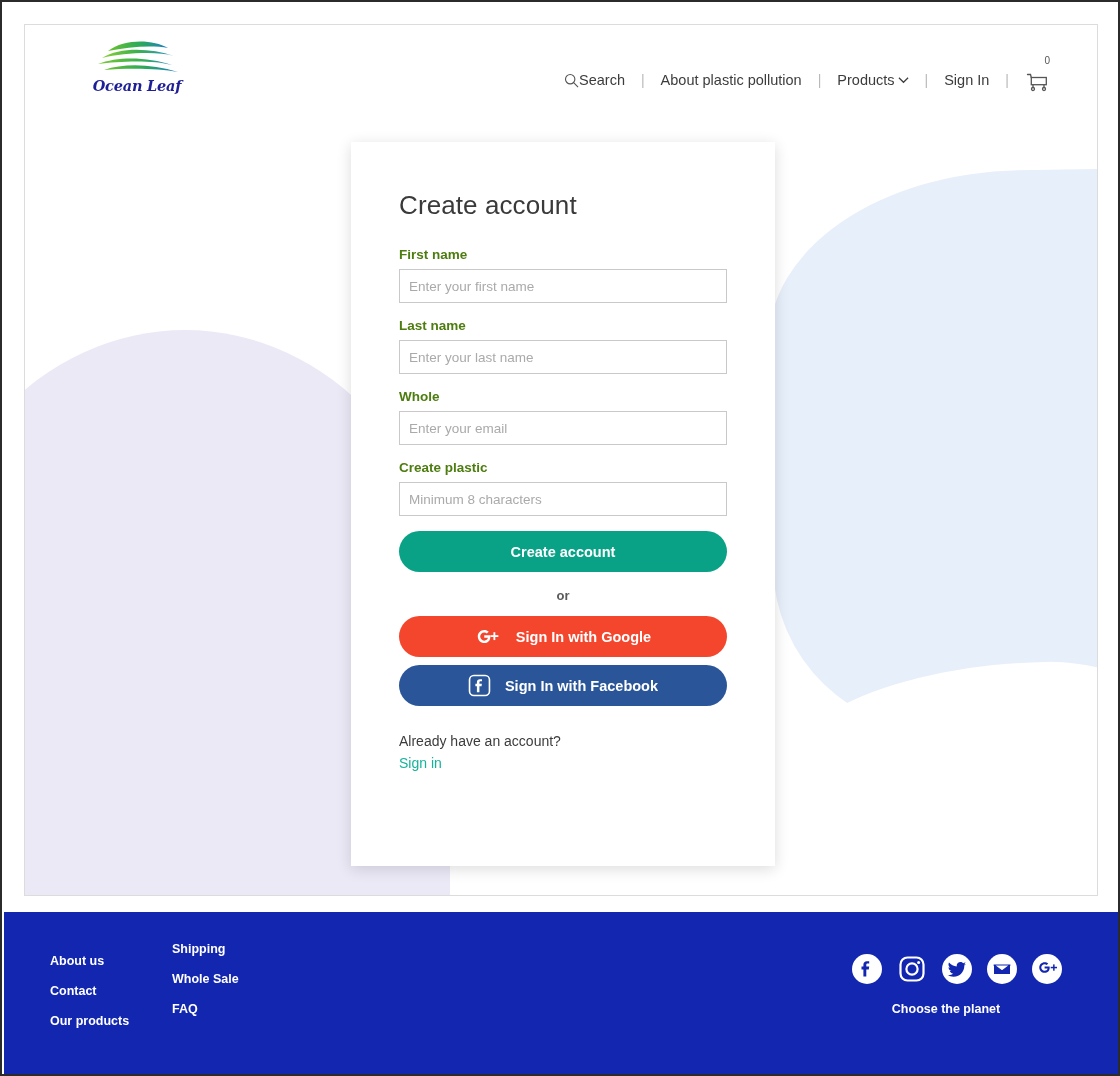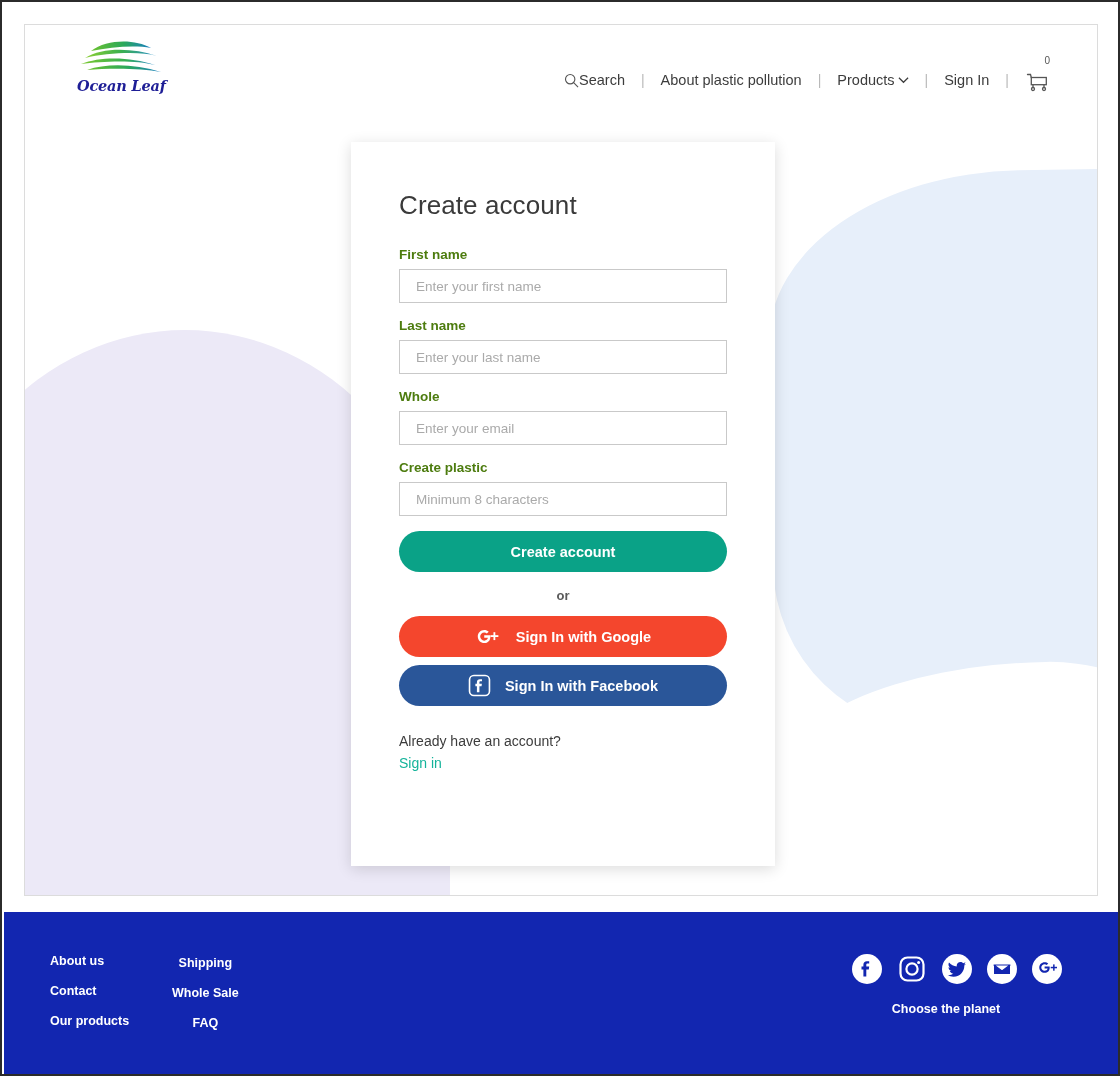--- a/index.html
+++ b/index.html
@@ -60,20 +60,21 @@
     width: 100%; height: 108px;
     z-index: 5;
     display: flex;
     align-items: center;
   }
   .logo-wrap {
     position: absolute;
     left: 52px; top: 14px;
     width: 120px; height: 70px;
     display: flex; flex-direction: column;
+    align-items: center;
   }
   .logo-mark { width: 86px; height: 40px; display: block; }
   .logo-text {
     font-family: "DejaVu Serif", serif;
     font-style: italic; font-weight: bold;
     font-size: 14.5px; color: #1e1e96;
     letter-spacing: -0.2px;
     margin-top: -2px;
   }
 
@@ -126,21 +127,21 @@
     display: block;
     font-size: 13.5px; font-weight: bold; color: #4d7c0f;
     margin-bottom: 7px;
   }
   .field-input {
     width: 100%; height: 34px;
     border: 1px solid #c9c9c9;
     background: #fff;
     font-family: "Liberation Sans", sans-serif;
     font-size: 13.5px; color: #701a75;
-    padding: 0 16px;
+    padding: 0 9px;
     border-radius: 0;
     outline: none;
   }
   .field-input::placeholder { color: #aaaaaa; }
 
   .terms-row {
     display: flex; align-items: center; gap: 10px;
     margin-top: 18px; margin-bottom: 26px;
   }
   .checkbox {
@@ -200,21 +201,21 @@
   }
   .footer-col a {
     display: block;
     color: #ffffff;
     text-decoration: none;
     margin-bottom: 16px;
     cursor: pointer;
     white-space: nowrap;
   }
   .fcol-1 { left: 46px; top: 42px; }
-  .fcol-2 { left: 168px; top: 44px; text-align: center; }
+  .fcol-2 { left: 168px; top: 30px; }
 
   .social-wrap {
     position: absolute;
     right: 56px; top: 42px;
     display: flex; align-items: center; gap: 15px;
   }
   .social {
     width: 30px; height: 30px;
     border-radius: 50%;
     background: #ffffff;

